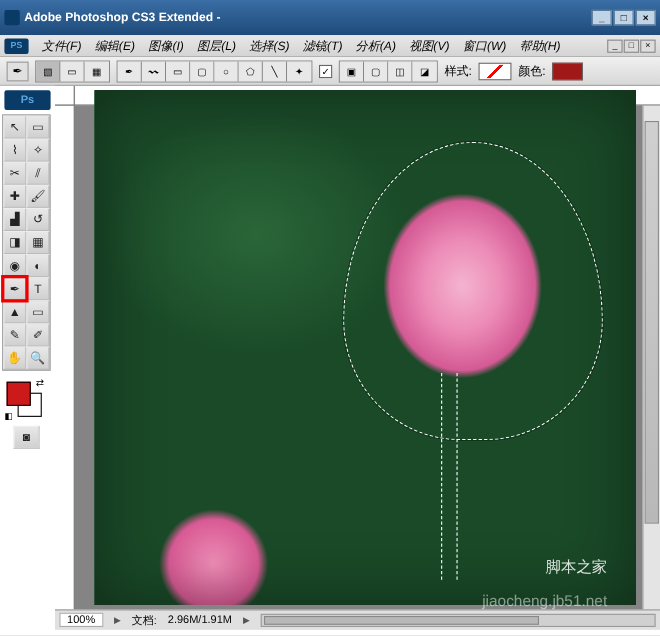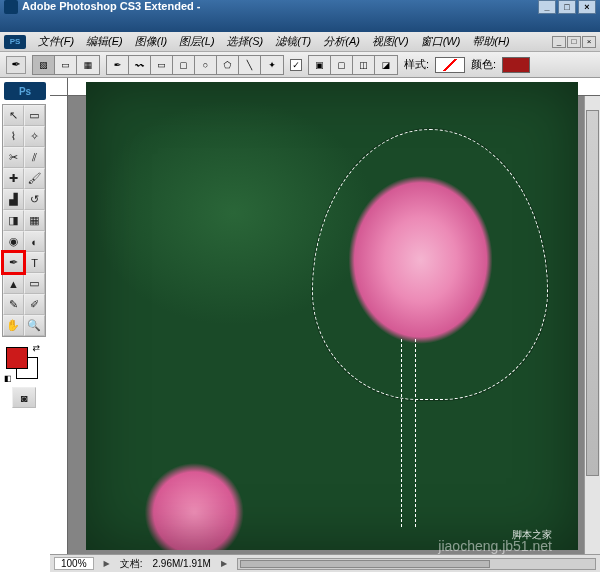--- a/index.html
+++ b/index.html
@@ -1,18 +1,18 @@
 <!DOCTYPE html>
 <html><head>
 <meta charset="utf-8">
 <style>
 * { margin: 0; padding: 0; box-sizing: border-box; font-family: "Microsoft YaHei", Arial, sans-serif; }
 body { width: 600px; height: 578px; background: #fff; overflow: hidden; position: relative; }
 
-.titlebar { height: 32px; background: linear-gradient(#3a6ea5, #1e4a7a); color: #fff; display: flex; padding: 0 4px; font-size: 11px; font-weight: bold; }
+.titlebar { height: 32px; background: linear-gradient(#3a6ea5, #1e4a7a); color: #fff; display: flex; align-items: center; padding: 12px 4px; font-size: 11px; font-weight: bold; }
 .titlebar .app-icon { width: 14px; height: 14px; margin-right: 4px; background: #0a3a66; display: inline-block; border-radius: 2px; }
 .titlebar-btns { margin-left: auto; display: flex; gap: 2px; }
 .titlebar-btns span { width: 18px; height: 14px; background: #c0d4e8; border: 1px solid #5a7a9a; display: flex; align-items: center; justify-content: center; font-size: 9px; color: #000; }
 
 .menubar { height: 20px; background: linear-gradient(#e8e8e8, #d4d4d4); border-bottom: 1px solid #aaa; display: flex; align-items: center; padding: 0 4px; font-size: 11px; }
 .menubar .ps-badge { width: 22px; height: 14px; background: #0a3a66; color: #58a6dd; font-size: 8px; font-weight: bold; display: flex; align-items: center; justify-content: center; margin-right: 6px; border-radius: 2px; }
 .menubar .menu-item { padding: 0 6px; font-style: italic; }
 .menubar .win-btns { margin-left: auto; display: flex; gap: 1px; }
 .menubar .win-btns span { width: 14px; height: 12px; border: 1px solid #888; background: #ddd; font-size: 8px; display: flex; align-items: center; justify-content: center; }
 
@@ -52,21 +52,21 @@
   radial-gradient(ellipse 90px 90px at 22% 92%, #f090b8 0%, #d85a94 45%, transparent 55%),
   radial-gradient(ellipse 200px 160px at 30% 28%, #2a6638 0%, #1a4a28 70%),
   radial-gradient(ellipse 190px 180px at 75% 72%, #1f5c30 0%, #144020 70%),
   linear-gradient(#1e5630, #123a20);
   box-shadow: inset 0 0 60px rgba(0,0,0,0.4);
 }
 .selection-ants { position: absolute; left: 46%; top: 10%; width: 48%; height: 58%; border: 1px dashed #fff; border-radius: 50% 50% 45% 45% / 60% 60% 40% 40%; box-shadow: 0 0 0 1px rgba(0,0,0,0.3); pointer-events: none; }
 .stem-sel { position: absolute; left: 64%; top: 55%; width: 3%; height: 40%; border-left: 1px dashed #fff; border-right: 1px dashed #fff; }
 .scroll-v { position: absolute; right: 0; top: 18px; width: 16px; bottom: 0; background: #e4e4e4; border-left: 1px solid #999; }
 .scroll-v .thumb { position: absolute; top: 14px; left: 1px; right: 1px; height: 80%; background: linear-gradient(#d0d0d0, #b8b8b8); border: 1px solid #888; }
-.watermark { position: absolute; right: 26px; bottom: 8px; color: rgba(255,255,255,0.85); font-size: 10px; pointer-events: none; }
+.watermark { position: absolute; right: 26px; bottom: 25px; color: rgba(255,255,255,0.85); font-size: 14px; pointer-events: none; }
 .watermark-sub { position: absolute; right: 26px; bottom: -4px; color: rgba(255,255,255,0.5); font-size: 14px; pointer-events: none; }
 
 .statusbar { height: 18px; background: #e0e0e0; border-top: 1px solid #999; display: flex; align-items: center; font-size: 10px; padding: 4px 4px; gap: 10px; }
 .statusbar .arrow { font-size: 8px; color: #555; }
 .zoom-box { border: 1px solid #aaa; padding: 0 6px; background: #fff; }
 .scroll-h { flex: 1; height: 12px; background: #d0d0d0; border: 1px solid #999; position: relative; }
 .scroll-h .thumb { position: absolute; left: 2px; top: 1px; bottom: 1px; width: 70%; background: #b8b8b8; border: 1px solid #888; }
 </style>
 </head>
 <body>

